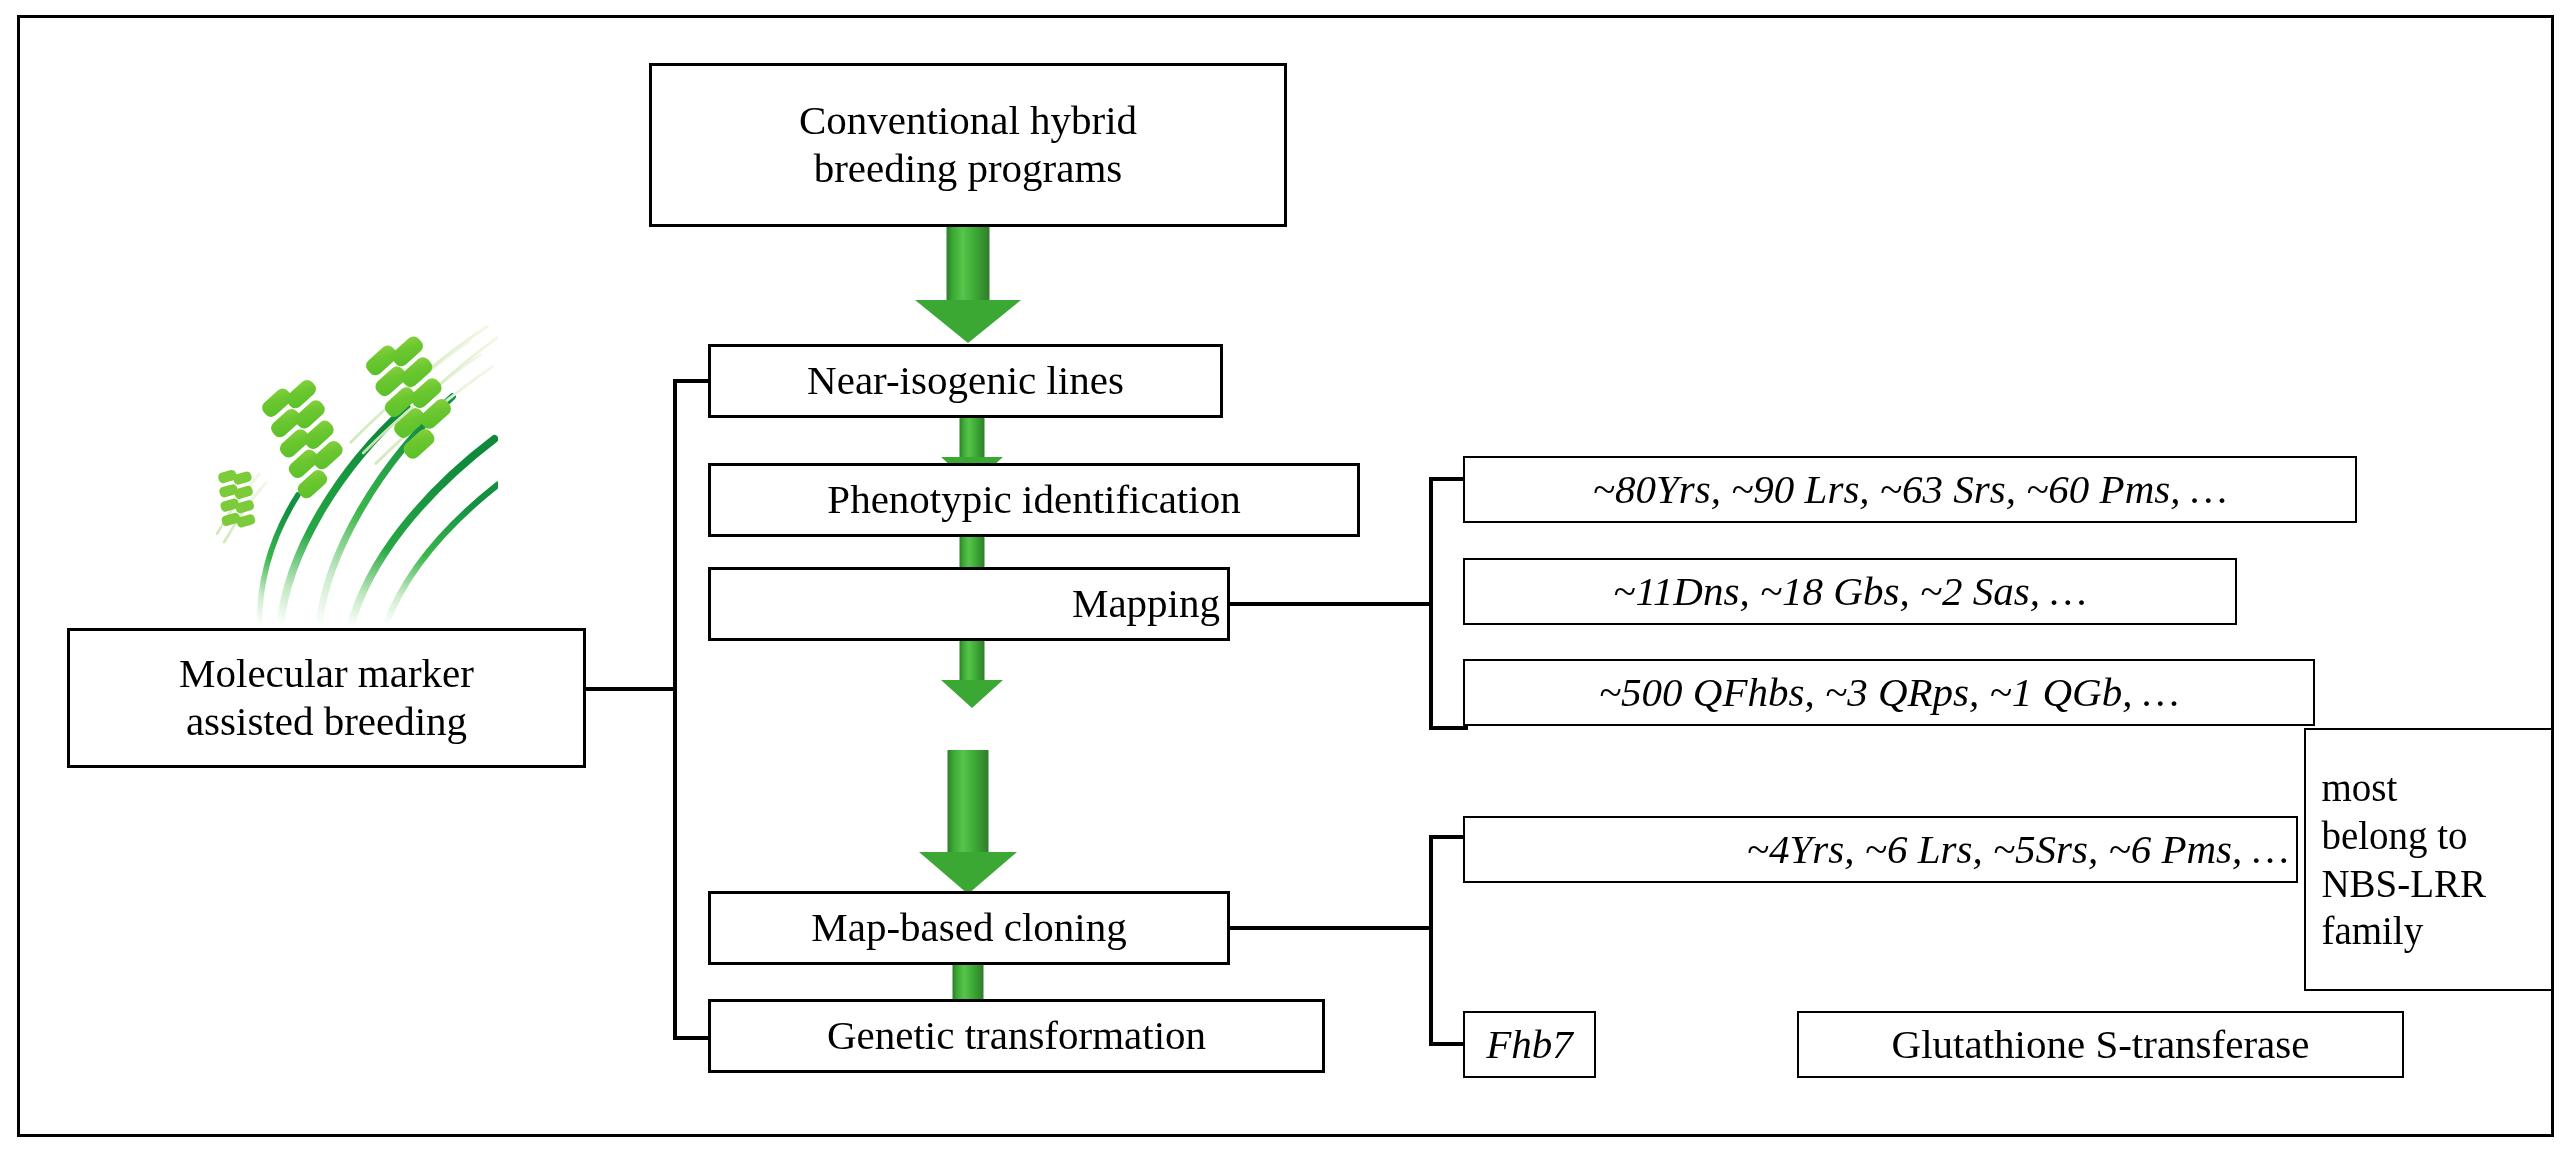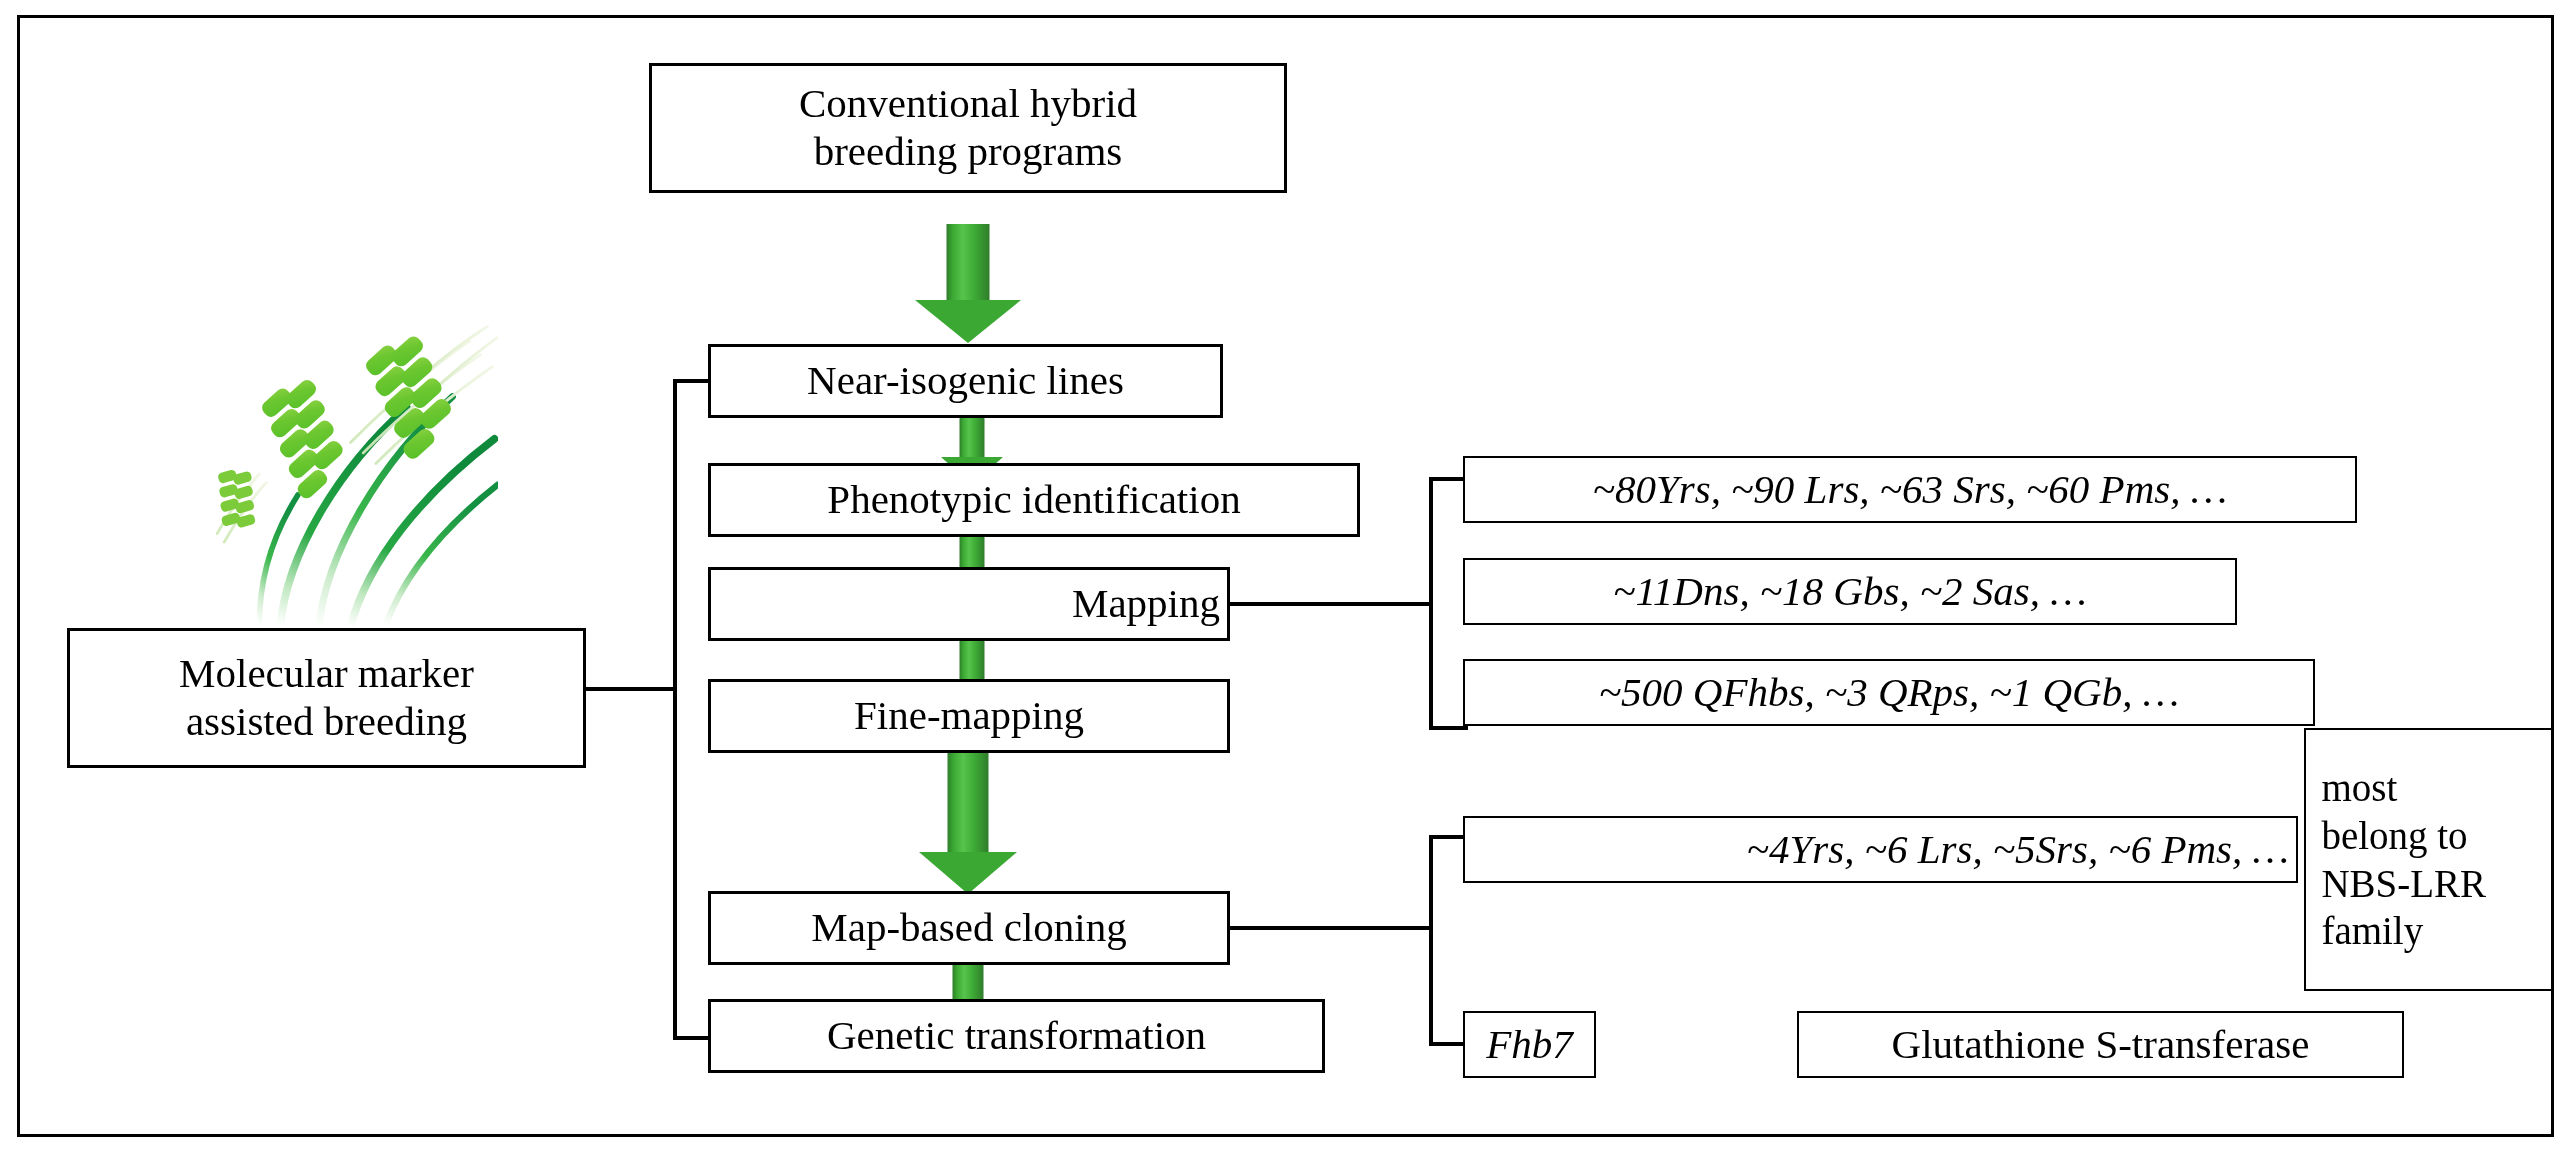--- a/index.html
+++ b/index.html
@@ -161,21 +161,21 @@
           <rect x="-12" y="60" width="26" height="15" rx="6"></rect>
           <rect x="20" y="8" width="26" height="15" rx="6"></rect>
           <rect x="16" y="28" width="26" height="15" rx="6"></rect>
           <rect x="12" y="48" width="26" height="15" rx="6"></rect>
           <rect x="8" y="68" width="26" height="15" rx="6"></rect>
         </g>
       </g>
     </svg>
   </div>
 
-  <div class="box two-line" style="left:649px;top:63px;width:638px;height:130px;">
+  <div class="box two-line" style="left:649px;top:63px;width:638px;height:164px;">
     <span>
       <span>Conventional hybrid</span><br>
       <span>breeding programs</span>
     </span>
   </div>
 
   <div class="arrow" style="left:905px;top:224px;width:126px;height:119px;">
     <div class="shaft" style="width:43px;height:77px;"></div>
     <div class="head" style="border-left-width:53px;border-right-width:53px;border-top-width:43px;"></div>
   </div>
@@ -200,23 +200,20 @@
 
   <div class="box" style="left:708px;top:567px;width:522px;height:74px;justify-content:flex-end;">
     <span>Mapping</span>
   </div>
 
   <div class="arrow" style="left:933px;top:638px;width:77px;height:70px;">
     <div class="shaft" style="width:25px;height:45px;"></div>
     <div class="head" style="border-left-width:31px;border-right-width:31px;border-top-width:28px;"></div>
   </div>
 
-  <div class="box" style="left:708px;top:679px;width:522px;height:74px;">
-    <span>Fine-mapping</span>
-  </div>
 
   <div class="arrow" style="left:912px;top:750px;width:112px;height:144px;">
     <div class="shaft" style="width:41px;height:102px;"></div>
     <div class="head" style="border-left-width:49px;border-right-width:49px;border-top-width:42px;"></div>
   </div>
 
   <div class="box" style="left:708px;top:891px;width:522px;height:74px;">
     <span>Map-based cloning</span>
   </div>
 

